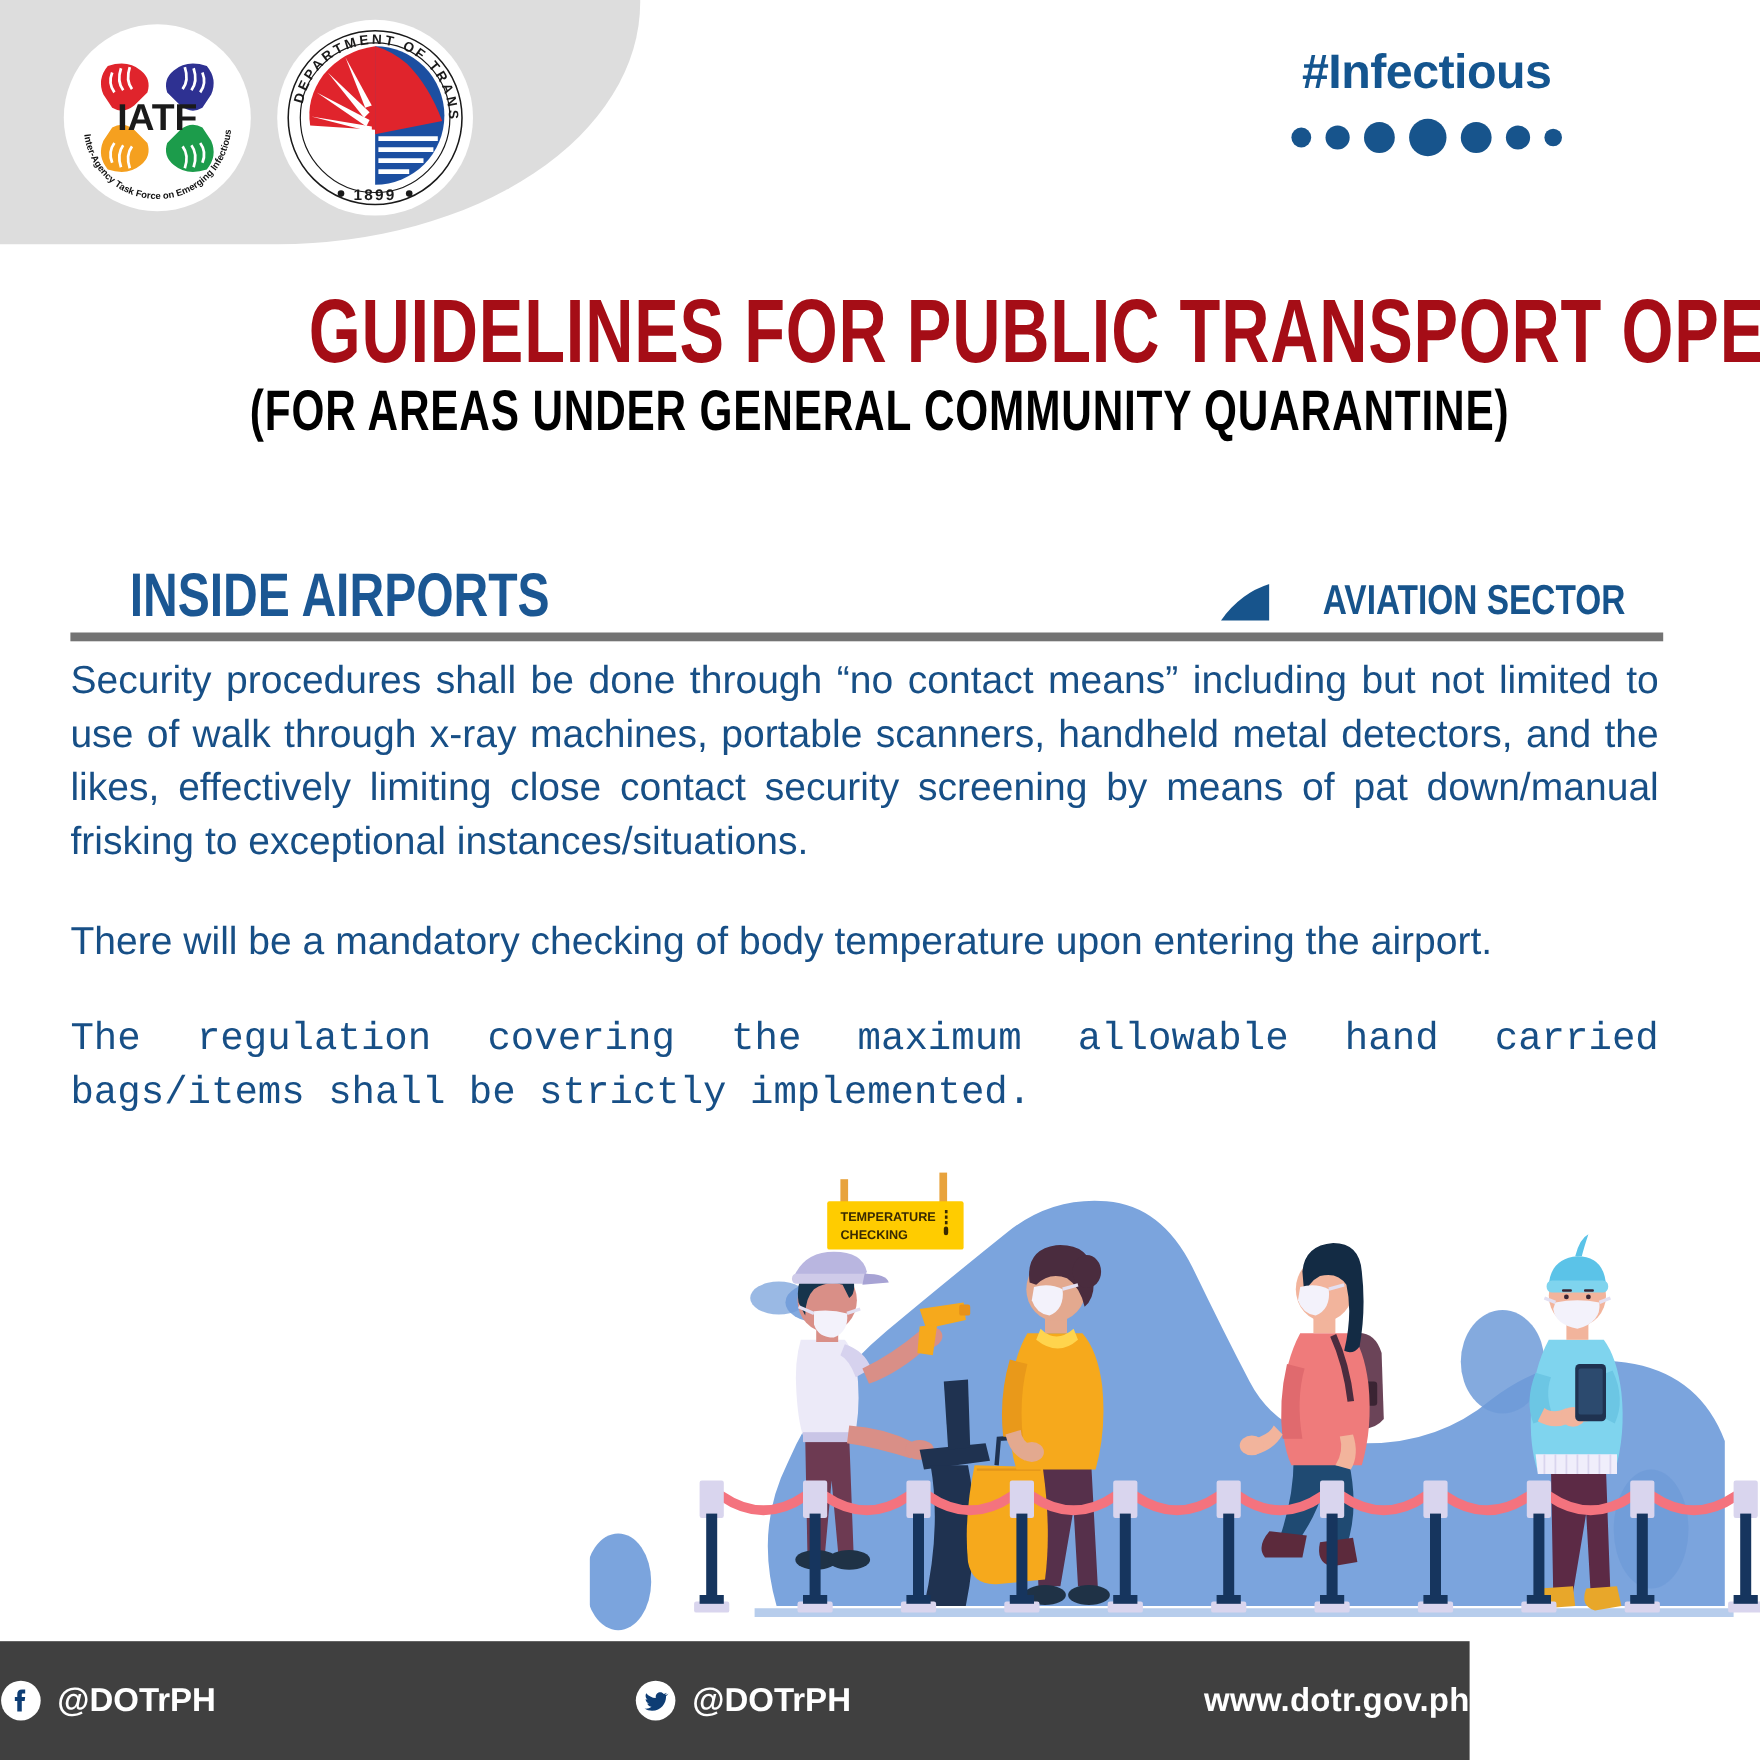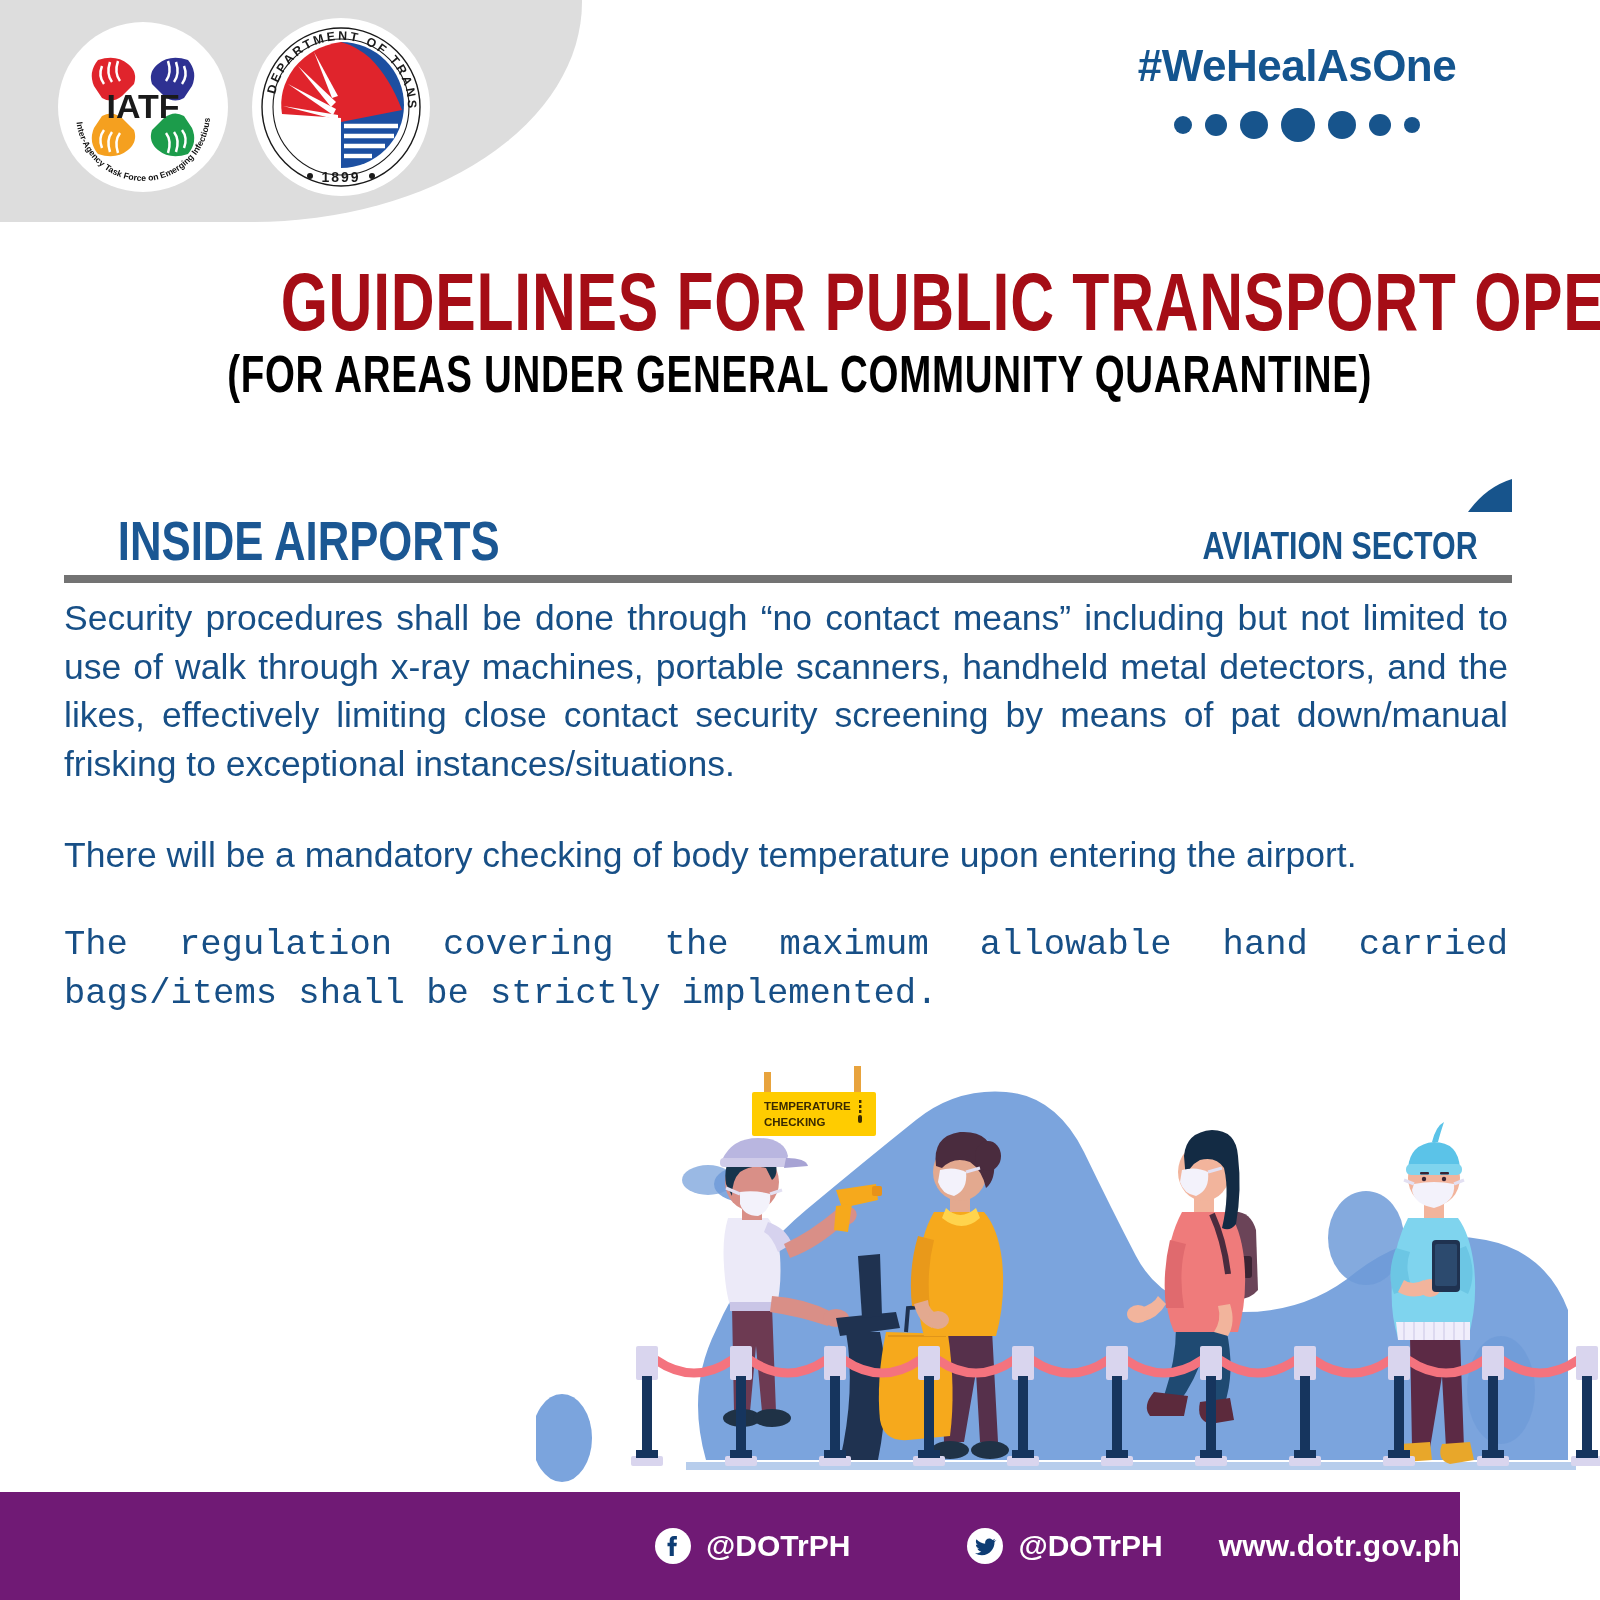--- a/index.html
+++ b/index.html
@@ -60,21 +60,21 @@
     position:absolute; left:64px; top:505px; width:1448px;
     height:78px;
     display:flex; align-items:flex-end; justify-content:space-between;
     border-bottom:8px solid #737373;
   }
   #section-title {
     font-size:56px; font-weight:bold; color:#1b5793;
     line-height:1; padding-bottom:6px;
   }
   #sector-wrap {
-    display:flex; align-items:flex-end; gap:14px; padding-bottom:10px;flex-direction:column;
+    display:flex; align-items:flex-end; gap:14px; padding-bottom:10px;
   }
   #wing-icon { width:44px; height:34px; display:block; }
   #sector-label {
     font-size:38px; font-weight:bold; color:#17548c; line-height:1;
   }
 
   
   #body-text {
     position:absolute; left:64px; top:594px; width:1444px;
     color:#174f86; font-size:35.5px; line-height:1.37;
@@ -86,23 +86,23 @@
   
   #illustration {
     position:absolute; left:536px; top:1060px;
     width:1070px; height:432px;
     overflow:hidden;
   }
   #illustration svg { display:block; width:1070px; height:432px; }
 
   
   #footer {
-    position:absolute; left:0; bottom:0; width:1460px; height:108px;
-    background:#701a75;
-    display:flex; align-items:center; justify-content:flex-end; gap:0;
+    position:absolute; left:0; bottom:0; width:1336px; height:108px;
+    background:#404040;
+    display:flex; align-items:center; justify-content:space-between; gap:0;
   }
   .foot-item {
     display:flex; align-items:center; gap:14px;
     color:#ffffff; font-size:30px; font-weight:bold;
   }
   #foot-fb { margin-right:116px; }
   #foot-tw { margin-right:56px; }
   .foot-ico { width:38px; height:38px; display:block; }
   #foot-url { color:#ffffff; font-size:30px; font-weight:bold; letter-spacing:0.2px; }
 </style>
@@ -185,21 +185,21 @@
         <text x="89" y="164" font-family="'Liberation Sans',sans-serif" font-size="14" font-weight="bold" fill="#1a1a1a" text-anchor="middle" letter-spacing="2">1899</text>
         <circle cx="58" cy="158" r="3" fill="#1a1a1a"></circle>
         <circle cx="120" cy="158" r="3" fill="#1a1a1a"></circle>
       </svg>
     </div>
 
   </div>
 </div>
 
 <div id="hashtag-block">
-  <div id="hashtag-text">#WeHealAsOne</div>
+  <div id="hashtag-text">#Infectious</div>
   <div id="hashtag-dots">
     <i style="width:18px;height:18px;"></i>
     <i style="width:22px;height:22px;"></i>
     <i style="width:28px;height:28px;"></i>
     <i style="width:34px;height:34px;"></i>
     <i style="width:28px;height:28px;"></i>
     <i style="width:22px;height:22px;"></i>
     <i style="width:16px;height:16px;"></i>
   </div>
 </div>

